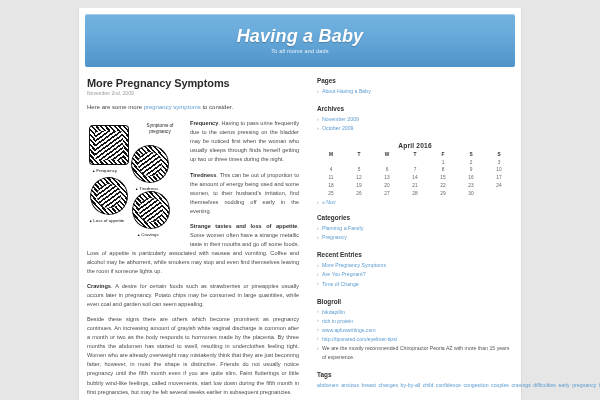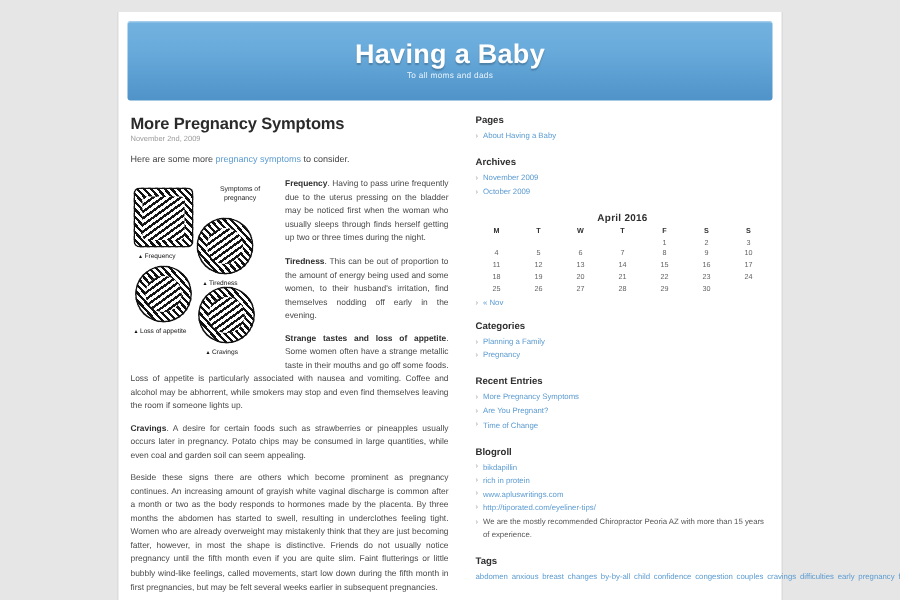--- a/index.html
+++ b/index.html
@@ -24,20 +24,21 @@
     height:53px;
     background:linear-gradient(to bottom,#72b2e0 0%,#69abdb 35%,#4f93c9 100%);
     border-radius:2px;
     display:flex;flex-direction:column;align-items:center;justify-content:center;
     box-shadow:inset 0 1px 0 rgba(255,255,255,.35);
   }
   .site-title{
     font-size:18px;font-weight:bold;color:#ffffff;
     letter-spacing:.2px;line-height:1.1;
     text-shadow:0 1px 1px rgba(0,0,0,.22);
+    font-style:italic;
   }
   .site-tagline{
     font-size:5.5px;color:#eaf3fb;margin-top:2px;letter-spacing:.2px;
   }
   
   .cols{display:flex;padding:10px 8px 14px 8px;align-items:flex-start;}
   .content{width:222px;padding-right:10px;box-sizing:border-box;}
   .sidebar{width:calc(100% - 222px);padding-left:8px;box-sizing:border-box;
            border-left:0px solid #eee;}
   

